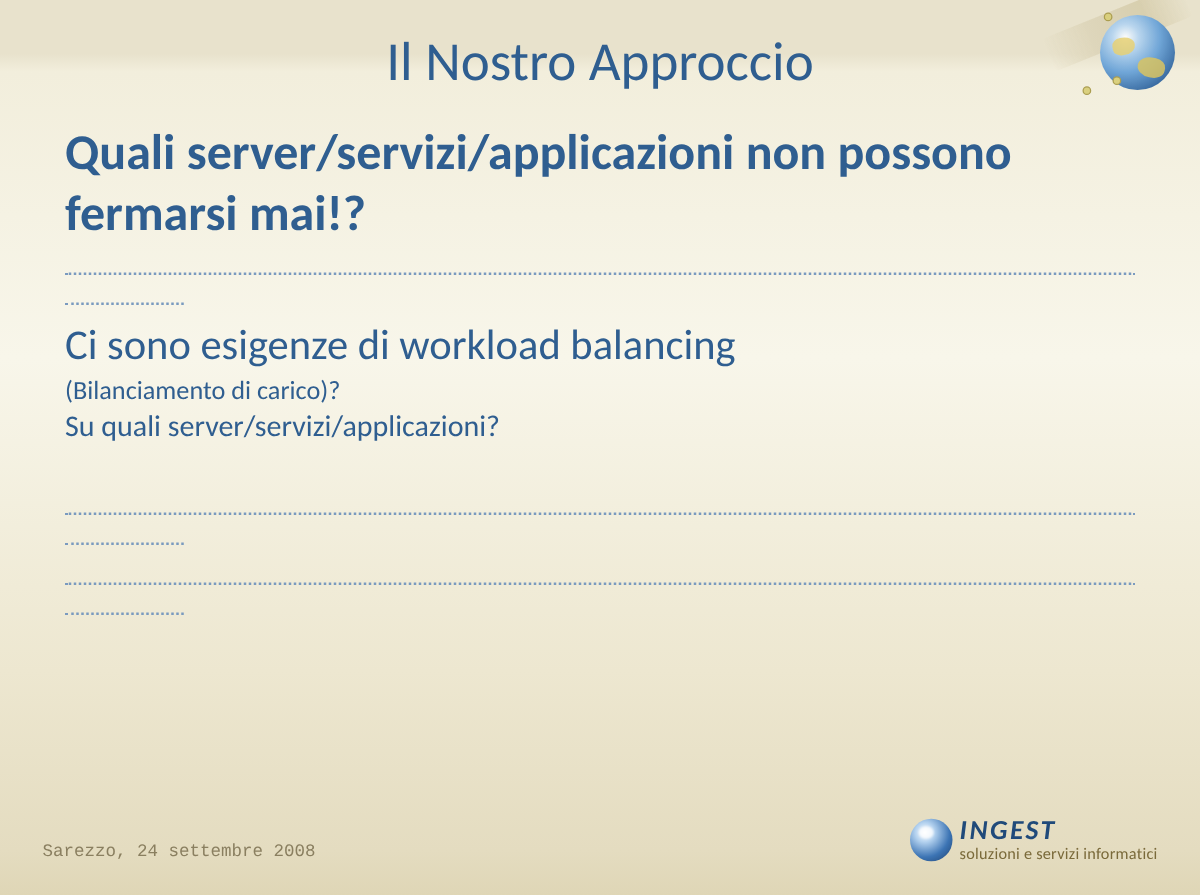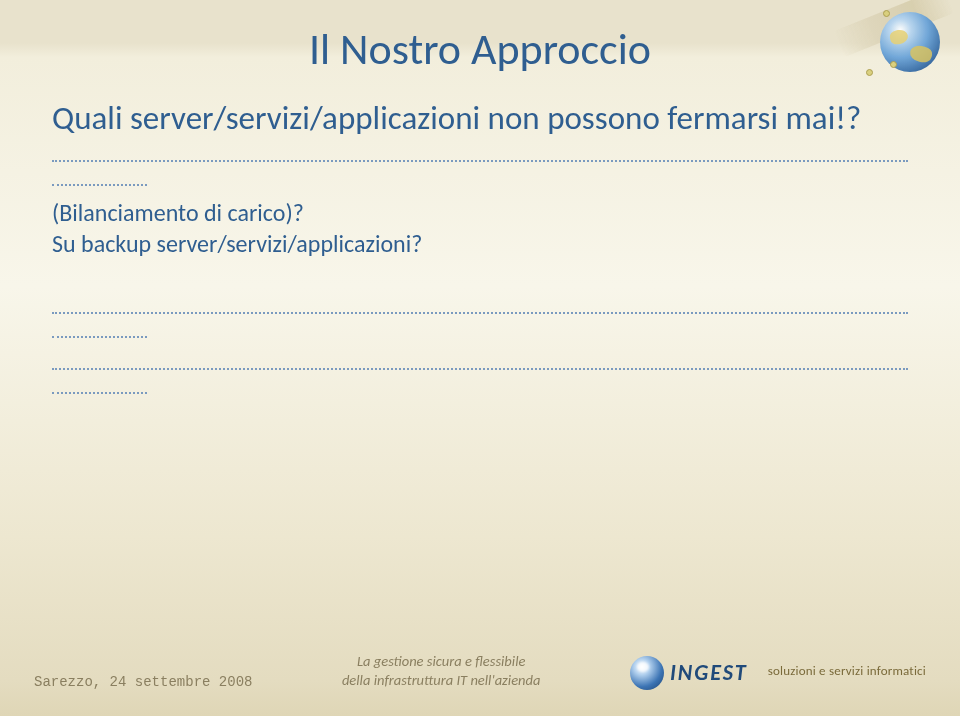--- a/index.html
+++ b/index.html
@@ -28,22 +28,22 @@
     color: #2f5e90;
   }
   .content {
     position: absolute;
     top: 98px;
     left: 52px;
     right: 52px;
     color: #2f5e90;
   }
   .q1 {
-    font-size: 33px;
-    font-weight: 400;
+    font-size: 40px;
+    font-weight: 700;
     line-height: 1.22;
     margin-bottom: 4px;
   }
   .dots-line {
     height: 22px;
     position: relative;
     margin-bottom: 2px;
   }
   .dots-line::after {
     content: "";
@@ -61,21 +61,21 @@
     position: absolute;
     left: 0; width: 95px; bottom: 2px;
     border-bottom: 2px dotted #7a9abf;
   }
   .q2 {
     font-size: 34px;
     font-weight: 400;
     line-height: 1.22;
   }
   .q2-sub1 {
-    font-size: 24px;
+    font-size: 21px;
     margin-top: 2px;
   }
   .q2-sub2 {
     font-size: 24px;
     margin-top: 2px;
     margin-bottom: 36px;
   }
   .q3 {
     font-size: 35px;
     font-style: italic;
@@ -118,21 +118,21 @@
   .logo-orb::after {
     content: "";
     position: absolute;
     top: 6px; left: 7px;
     width: 12px; height: 10px;
     border-radius: 50%;
     background: rgba(255,255,255,0.75);
     filter: blur(1px);
   }
   .logo-text {
-    display: flex; flex-direction: row; line-height: 1; gap: 20px;
+    display: flex; flex-direction: column; line-height: 1;
   }
   .logo-name {
     font-size: 22px;
     font-weight: 700;
     letter-spacing: 2px;
     color: #204a7a;
     font-style: italic;
   }
   .logo-tag {
     font-size: 13px;
@@ -207,37 +207,34 @@
     <div class="dot d3"></div>
   </div>
 
   <h1 class="title">Il Nostro Approccio</h1>
 
   <div class="content">
     <div class="q1">Quali server/servizi/applicazioni non possono fermarsi mai!?</div>
     <div class="dots-line"></div>
     <div class="dots-short"></div>
 
+    <div class="q2">Ci sono esigenze di workload balancing</div>
     <div class="q2-sub1">(Bilanciamento di carico)?</div>
-    <div class="q2-sub2">Su backup server/servizi/applicazioni?</div>
+    <div class="q2-sub2">Su quali server/servizi/applicazioni?</div>
 
     <div class="dots-line"></div>
     <div class="dots-short"></div>
 
 
     <div class="dots-line"></div>
     <div class="dots-short"></div>
   </div>
 
   <div class="footer">
     <div class="footer-date">Sarezzo, 24 settembre 2008</div>
-    <div class="footer-mid">
-      <div>La gestione sicura e flessibile</div>
-      <div>della infrastruttura IT nell'azienda</div>
-    </div>
     <div class="footer-logo">
       <div class="logo-orb"></div>
       <div class="logo-text">
         <div class="logo-name">INGEST</div>
         <div class="logo-tag">soluzioni e servizi informatici</div>
       </div>
     </div>
   </div>
 
 </div>

